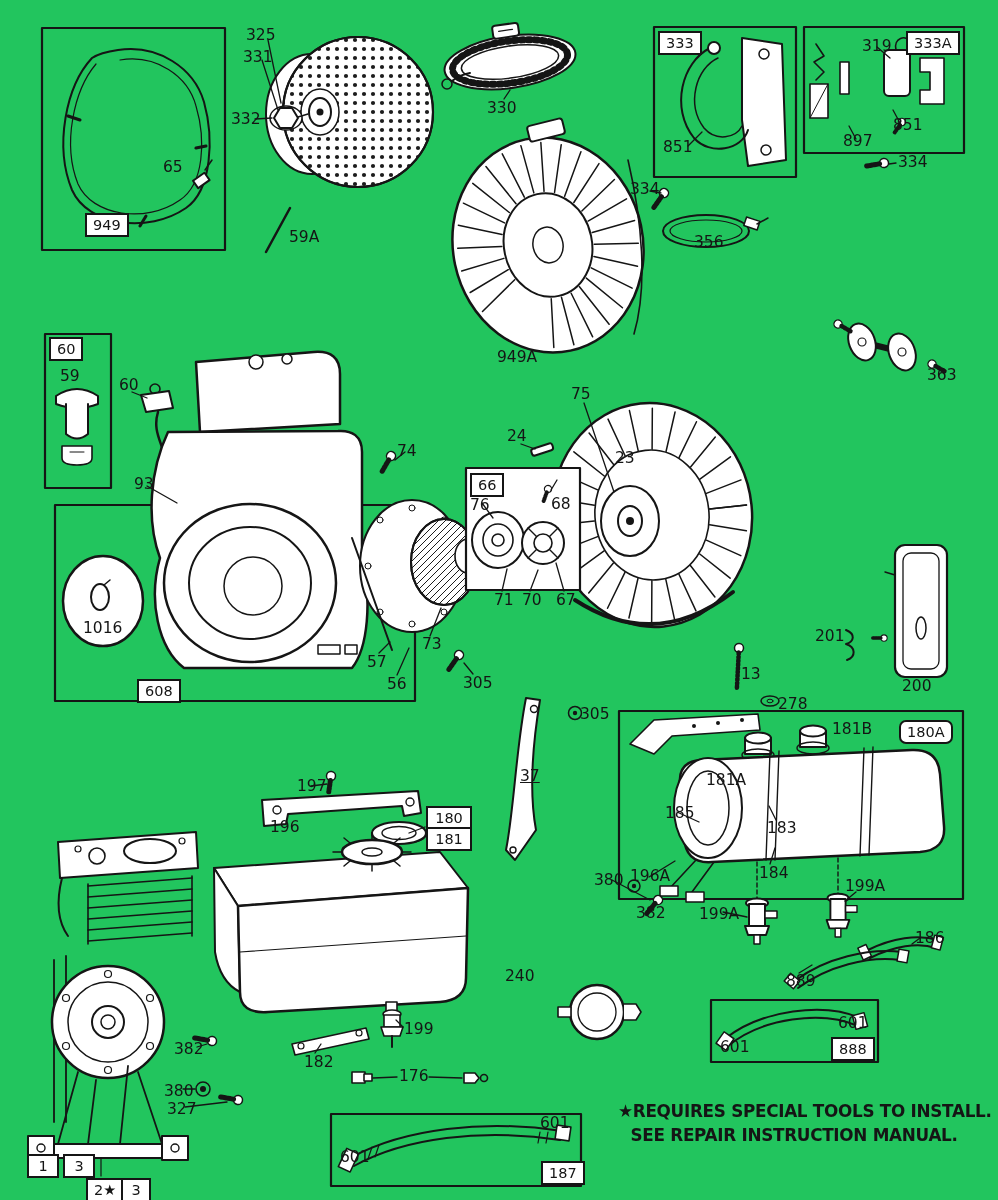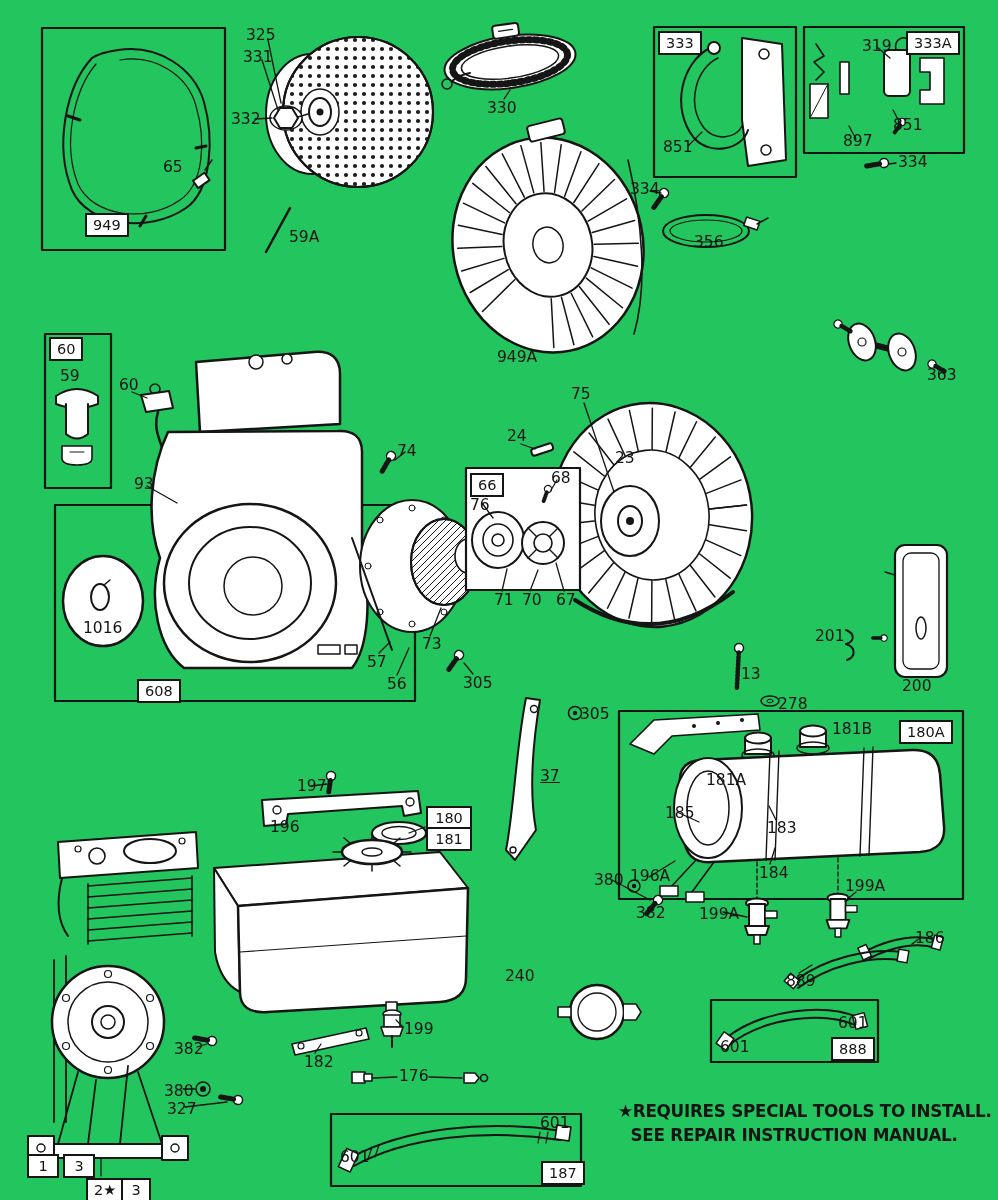--- a/index.html
+++ b/index.html
@@ -541,49 +541,49 @@
       <div class="callout boxed" style="left: 49px; top: 337px;">60</div>
       <div class="callout" style="left: 60px; top: 369px;">59</div>
       <div class="callout" style="left: 119px; top: 378px;">60</div>
       <div class="callout" style="left: 134px; top: 477px;">93</div>
       <div class="callout" style="left: 397px; top: 444px;">74</div>
       <div class="callout" style="left: 507px; top: 429px;">24</div>
       <div class="callout" style="left: 571px; top: 387px;">75</div>
       <div class="callout" style="left: 615px; top: 451px;">23</div>
       <div class="callout boxed" style="left: 470px; top: 473px;">66</div>
       <div class="callout" style="left: 470px; top: 498px;">76</div>
-      <div class="callout" style="left: 551px; top: 471px;">68</div>
+      <div class="callout" style="left: 551px; top: 497px;">68</div>
       <div class="callout" style="left: 494px; top: 593px;">71</div>
       <div class="callout" style="left: 522px; top: 593px;">70</div>
       <div class="callout" style="left: 556px; top: 593px;">67</div>
       <div class="callout" style="left: 83px; top: 621px;">1016</div>
       <div class="callout boxed" style="left: 137px; top: 679px;">608</div>
       <div class="callout" style="left: 367px; top: 655px;">57</div>
       <div class="callout" style="left: 422px; top: 637px;">73</div>
       <div class="callout" style="left: 387px; top: 677px;">56</div>
       <div class="callout" style="left: 463px; top: 676px;">305</div>
       <div class="callout" style="left: 580px; top: 707px;">305</div>
       <div class="callout" style="left: 741px; top: 667px;">13</div>
       <div class="callout" style="left: 778px; top: 697px;">278</div>
       <div class="callout" style="left: 815px; top: 629px;">201</div>
       <div class="callout" style="left: 902px; top: 679px;">200</div>
-      <div class="callout boxed" style="left: 899px; top: 720px;">180A</div>
+      <div class="callout boxed" style="left: 899px; top: 720px; border-radius: 7px;">180A</div>
       <div class="callout" style="left: 706px; top: 773px;">181A</div>
       <div class="callout" style="left: 832px; top: 722px;">181B</div>
       <div class="callout" style="left: 665px; top: 806px;">185</div>
       <div class="callout" style="left: 767px; top: 821px;">183</div>
       <div class="callout" style="left: 759px; top: 866px;">184</div>
       <div class="callout" style="left: 630px; top: 869px;">196A</div>
       <div class="callout" style="left: 594px; top: 873px;">380</div>
       <div class="callout" style="left: 636px; top: 906px;">382</div>
       <div class="callout" style="left: 699px; top: 907px;">199A</div>
       <div class="callout" style="left: 845px; top: 879px;">199A</div>
       <div class="callout" style="left: 915px; top: 931px;">186</div>
       <div class="callout" style="left: 786px; top: 974px;">889</div>
-      <div class="callout" style="left: 540px; top: 769px; text-decoration: underline;">37</div>
+      <div class="callout" style="left: 520px; top: 769px; text-decoration: underline;">37</div>
       <div class="callout" style="left: 297px; top: 779px;">197</div>
       <div class="callout" style="left: 270px; top: 820px;">196</div>
       <div class="callout boxed" style="left: 426px; top: 806px; min-width: 30px;">180</div>
       <div class="callout boxed" style="left: 426px; top: 827px; min-width: 30px;">181</div>
       <div class="callout" style="left: 505px; top: 969px;">240</div>
       <div class="callout" style="left: 404px; top: 1022px;">199</div>
       <div class="callout" style="left: 304px; top: 1055px;">182</div>
       <div class="callout" style="left: 399px; top: 1069px;">176</div>
       <div class="callout" style="left: 174px; top: 1042px;">382</div>
       <div class="callout" style="left: 164px; top: 1084px;">380</div>

